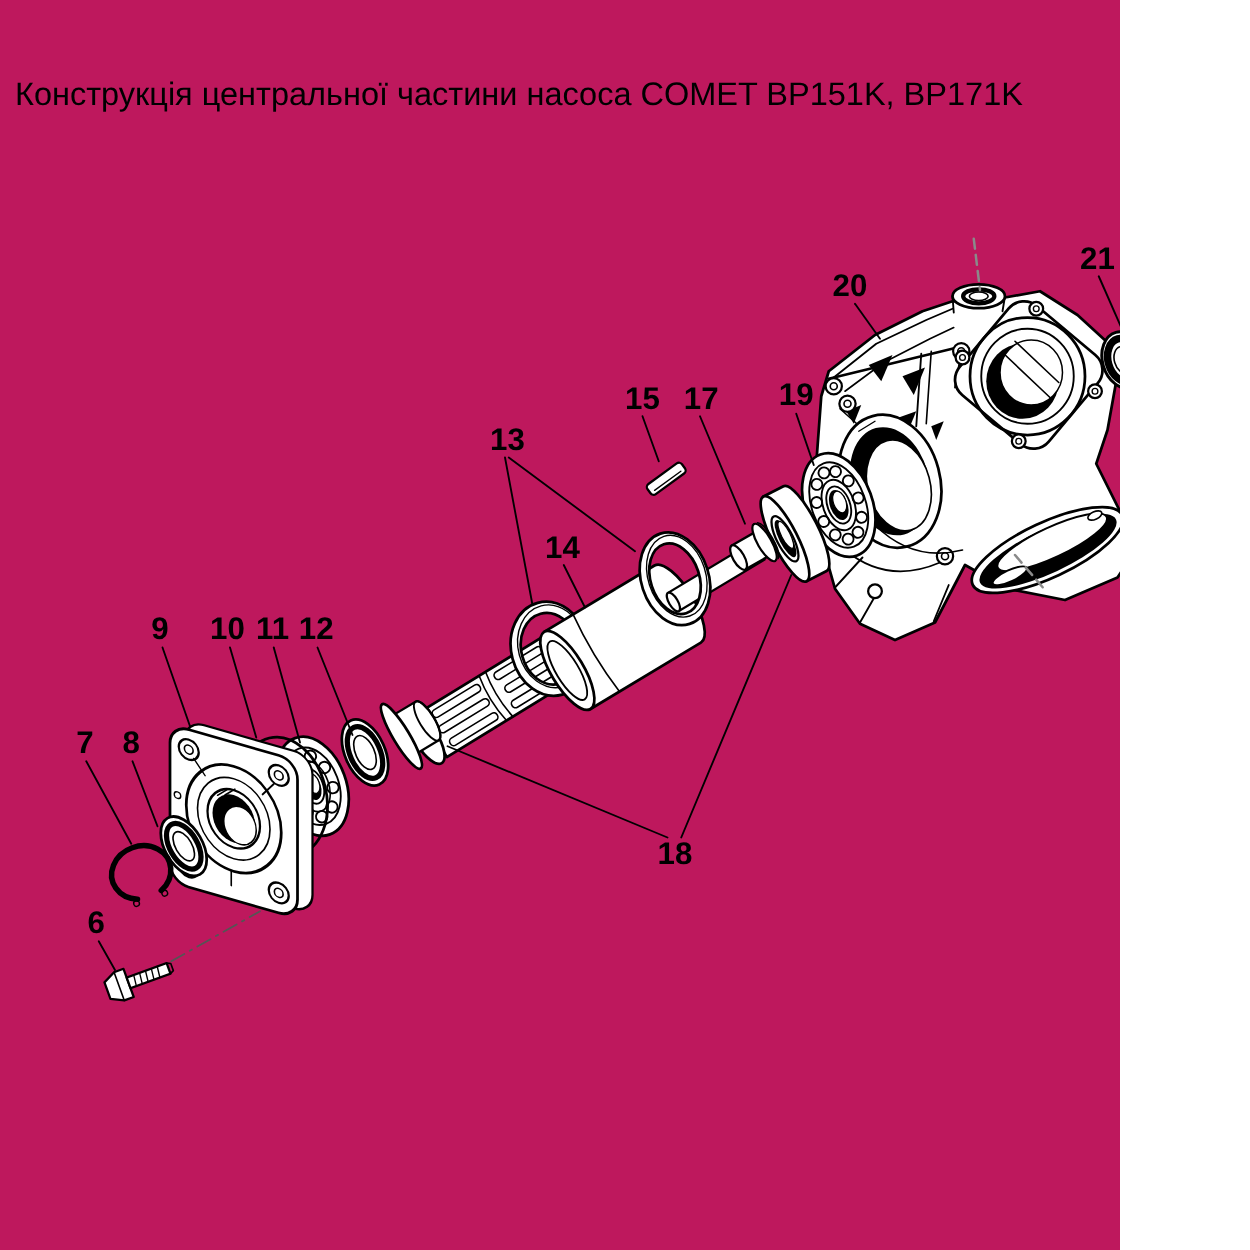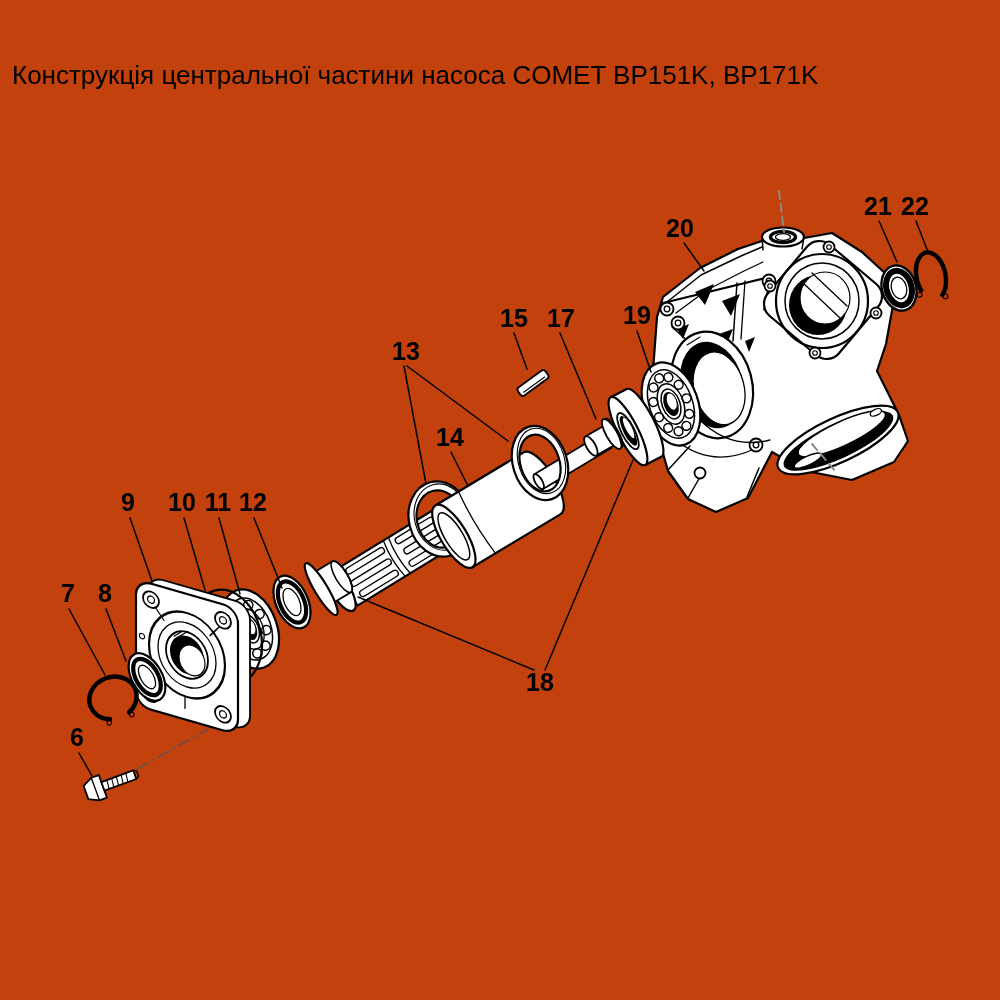--- a/index.html
+++ b/index.html
@@ -1,16 +1,16 @@
 <!DOCTYPE html>
 <html><head>
 <meta charset="utf-8">
 <style>
   html,body{margin:0;padding:0;background:#fff}
-  #page{position:relative;width:1000px;height:1000px;background:#c2410c;overflow:hidden}
+  #page{position:relative;width:896px;height:1000px;background:#be185d;overflow:hidden}
   #title{position:absolute;left:12px;top:60px;font:400 26px "Liberation Sans","DejaVu Sans",sans-serif;color:#000;white-space:nowrap;letter-spacing:0}
   #fig{position:absolute;left:0;top:0}
   .w{fill:#fff;stroke:#000}
   .n{fill:none;stroke:#000}
   .b{fill:#000;stroke:none}
   .s22{stroke-width:2.2}.s18{stroke-width:1.8}.s15{stroke-width:1.5}.s13{stroke-width:1.3}.s10{stroke-width:1.1}
   .sw4{stroke-width:4.2}.sw44{stroke-width:4.4}.sw6{stroke-width:6}
   .ld{fill:none;stroke:#000;stroke-width:1.5}
   .guide{fill:none;stroke:#8a8a8a;stroke-width:2;stroke-dasharray:8 5}
   .axis{fill:none;stroke:#555;stroke-width:1.4;stroke-dasharray:12 5 2 5}

